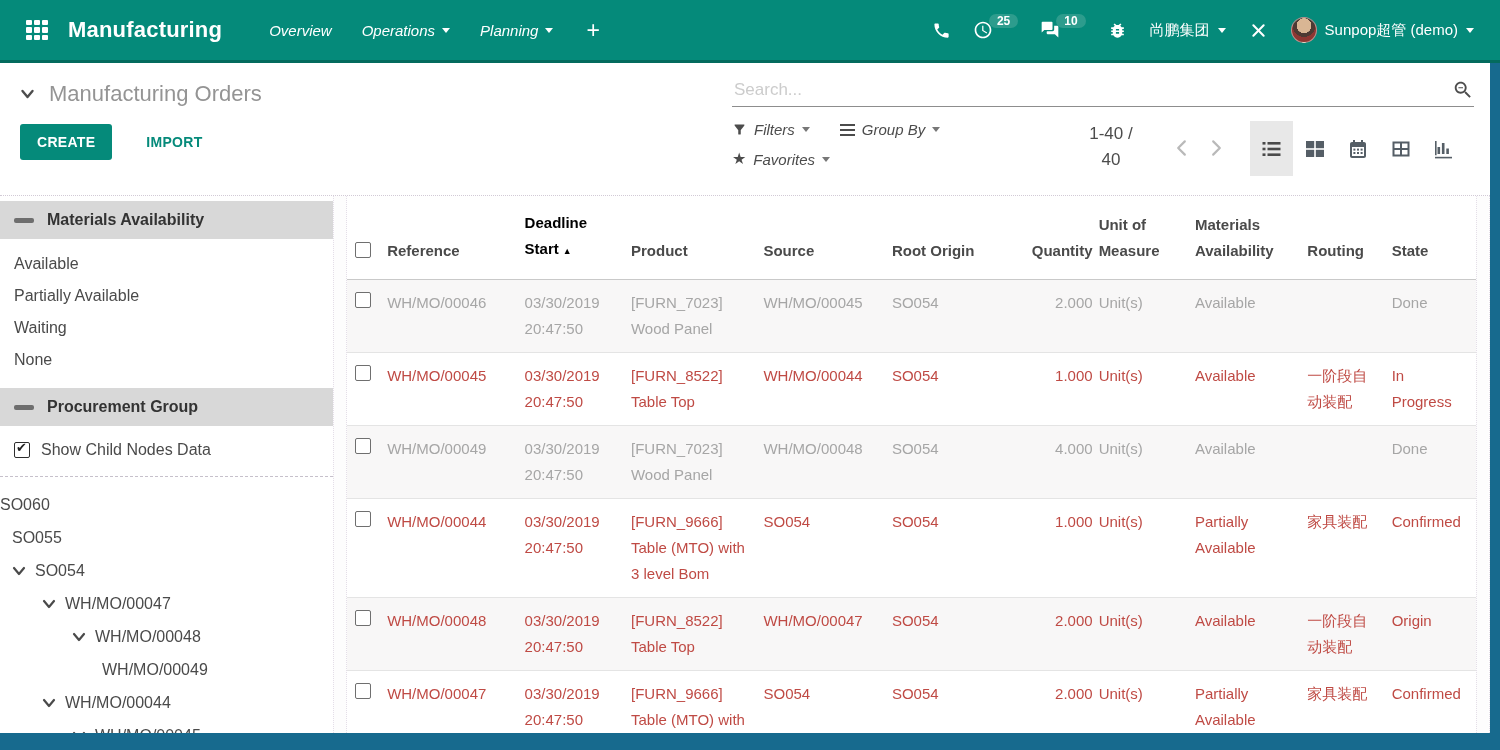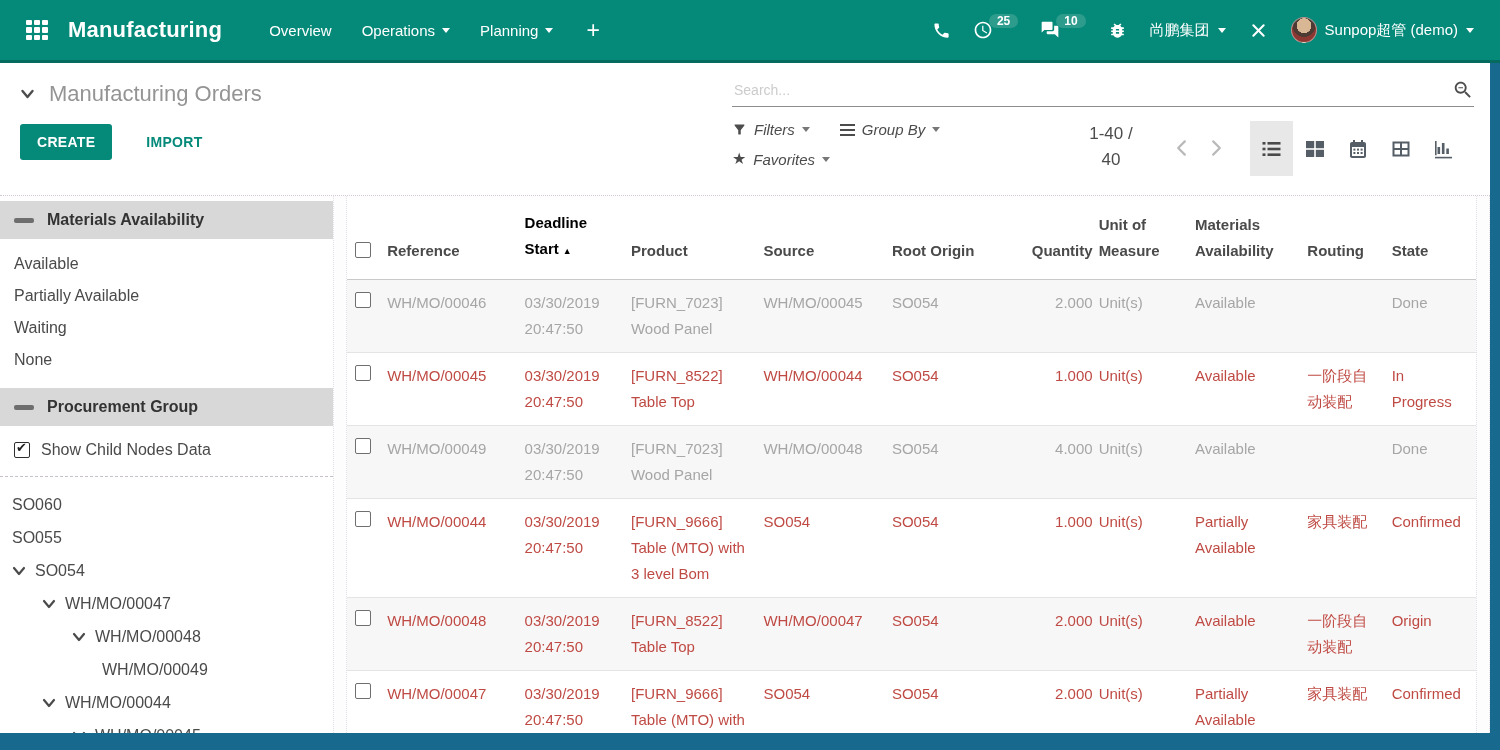--- a/index.html
+++ b/index.html
@@ -7,41 +7,41 @@
   body {
     width:1500px; height:750px; overflow:hidden; position:relative;
     font-family:"Liberation Sans","DejaVu Sans",sans-serif; background:#fff;
   }
 
   
   .topnav{height:63px;background:#058a7a;border-bottom:3px solid #046b5e;display:flex;align-items:center;padding:0 14px;color:#fff;}
   .apps-btn{width:22px;height:21px;display:grid;grid-template-columns:repeat(3,1fr);grid-template-rows:repeat(3,1fr);gap:2px;margin:0 20px 0 12px;cursor:pointer;}
   .apps-btn i{background:#fff;border-radius:1px;}
   .brand{font-size:22px;font-weight:700;margin-right:32px;letter-spacing:.2px;}
-  .nav-item{display:flex;align-items:center;gap:7px;padding:0 15px;font-size:15px;height:47px;cursor:pointer;white-space:nowrap;}
+  .nav-item{display:flex;align-items:center;gap:7px;padding:0 15px;font-size:15px;height:47px;cursor:pointer;white-space:nowrap;font-style:italic;}
   .caret{width:0;height:0;border:4px solid transparent;border-top:5px solid #fff;margin-top:4px;}
   .nav-plus{font-size:23px;font-weight:400;padding:0 18px;cursor:pointer;}
   .nav-right{margin-left:auto;display:flex;align-items:center;}
   .icon-btn{display:flex;align-items:center;padding:0 11px;height:60px;cursor:pointer;}
   .icon-btn svg{flex:none;}
   .badge{background:#2d9c8d;border-radius:10px;color:#fff;font-size:12px;font-weight:700;padding:0 8px;margin-left:-4px;transform:translateY(-9px);}
   .nav-text{display:flex;align-items:center;gap:8px;font-size:15px;padding:0 12px;height:60px;cursor:pointer;white-space:nowrap;}
   .avatar{width:26px;height:26px;border-radius:50%;flex:none;border:1px solid rgba(255,255,255,.45);background:radial-gradient(circle at 50% 32%,#d9b694 0 36%,#4d3a33 37% 55%,#8d3732 56% 100%);}
 
   
   .control-panel{height:132px;display:flex;padding:8px 14px 0 14px;}
   .cp-left{width:718px;flex:none;}
   .breadcrumb-row{display:flex;align-items:center;gap:14px;margin:10px 0 11px 6px;}
   .page-title{font-size:22px;color:#949494;cursor:pointer;}
   .btn-row{margin:17px 0 0 6px;display:flex;align-items:center;gap:28px;}
   .btn-create{background:#058a7a;color:#fff;font-weight:700;font-size:14px;padding:10px 17px;border:none;border-radius:3px;cursor:pointer;letter-spacing:.3px;}
   .btn-import{color:#058a7a;font-weight:700;font-size:14px;cursor:pointer;background:none;border:none;letter-spacing:.3px;}
   .cp-right{flex:1;padding-top:8px;}
   .search-row{display:flex;align-items:center;border-bottom:1px solid #8d8d8d;padding-bottom:5px;margin-right:12px;}
-  .search-input{flex:1;border:none;outline:none;font-size:14px;color:#1d4ed8;background:transparent;}
+  .search-input{flex:1;border:none;outline:none;font-size:17px;color:#1d4ed8;background:transparent;}
   .search-input::placeholder{color:#ccc;}
   .controls-row{display:flex;align-items:flex-start;margin-top:14px;}
   .facet-group{width:336px;flex:none;}
   .facet-line{display:flex;gap:30px;margin-bottom:12px;font-style:italic;}
   .facet{display:flex;align-items:center;gap:7px;font-size:15px;color:#4c4c4c;cursor:pointer;white-space:nowrap;}
   .caret-g{width:0;height:0;border:4px solid transparent;border-top:5px solid #777;margin-top:4px;}
   .gb-icon{display:inline-block;width:15px;}
   .gb-icon i{display:block;height:2.5px;background:#4c4c4c;margin:2.5px 0;}
   .star{font-size:16px;color:#4c4c4c;line-height:1;}
   .pager{width:74px;flex:none;text-align:center;font-size:17px;color:#4c4c4c;line-height:26px;margin:0 2px 0 6px;}
@@ -300,21 +300,21 @@
 
     <div class="side-header">
       <span class="dash"></span>
       <span>Procurement Group</span>
     </div>
     <div class="checkbox-row">
       <span class="cb checked"></span>
       <span>Show Child Nodes Data</span>
     </div>
     <div class="tree">
-        <div class="tree-item" style="padding-left: 12px;">
+        <div class="tree-item" style="">
           <span>SO060</span>
         </div>
         <div class="tree-item" style="padding-left: 12px;">
           <span>SO055</span>
         </div>
         <div class="tree-item" style="padding-left: 12px;">
           <svg width="14" height="12" viewBox="0 0 14 12">
             <polyline points="2,3 7,9 12,3" fill="none" stroke="#4a4a4a" stroke-width="2.2" stroke-linecap="round" stroke-linejoin="round"></polyline>
           </svg>
           <span>SO054</span>

